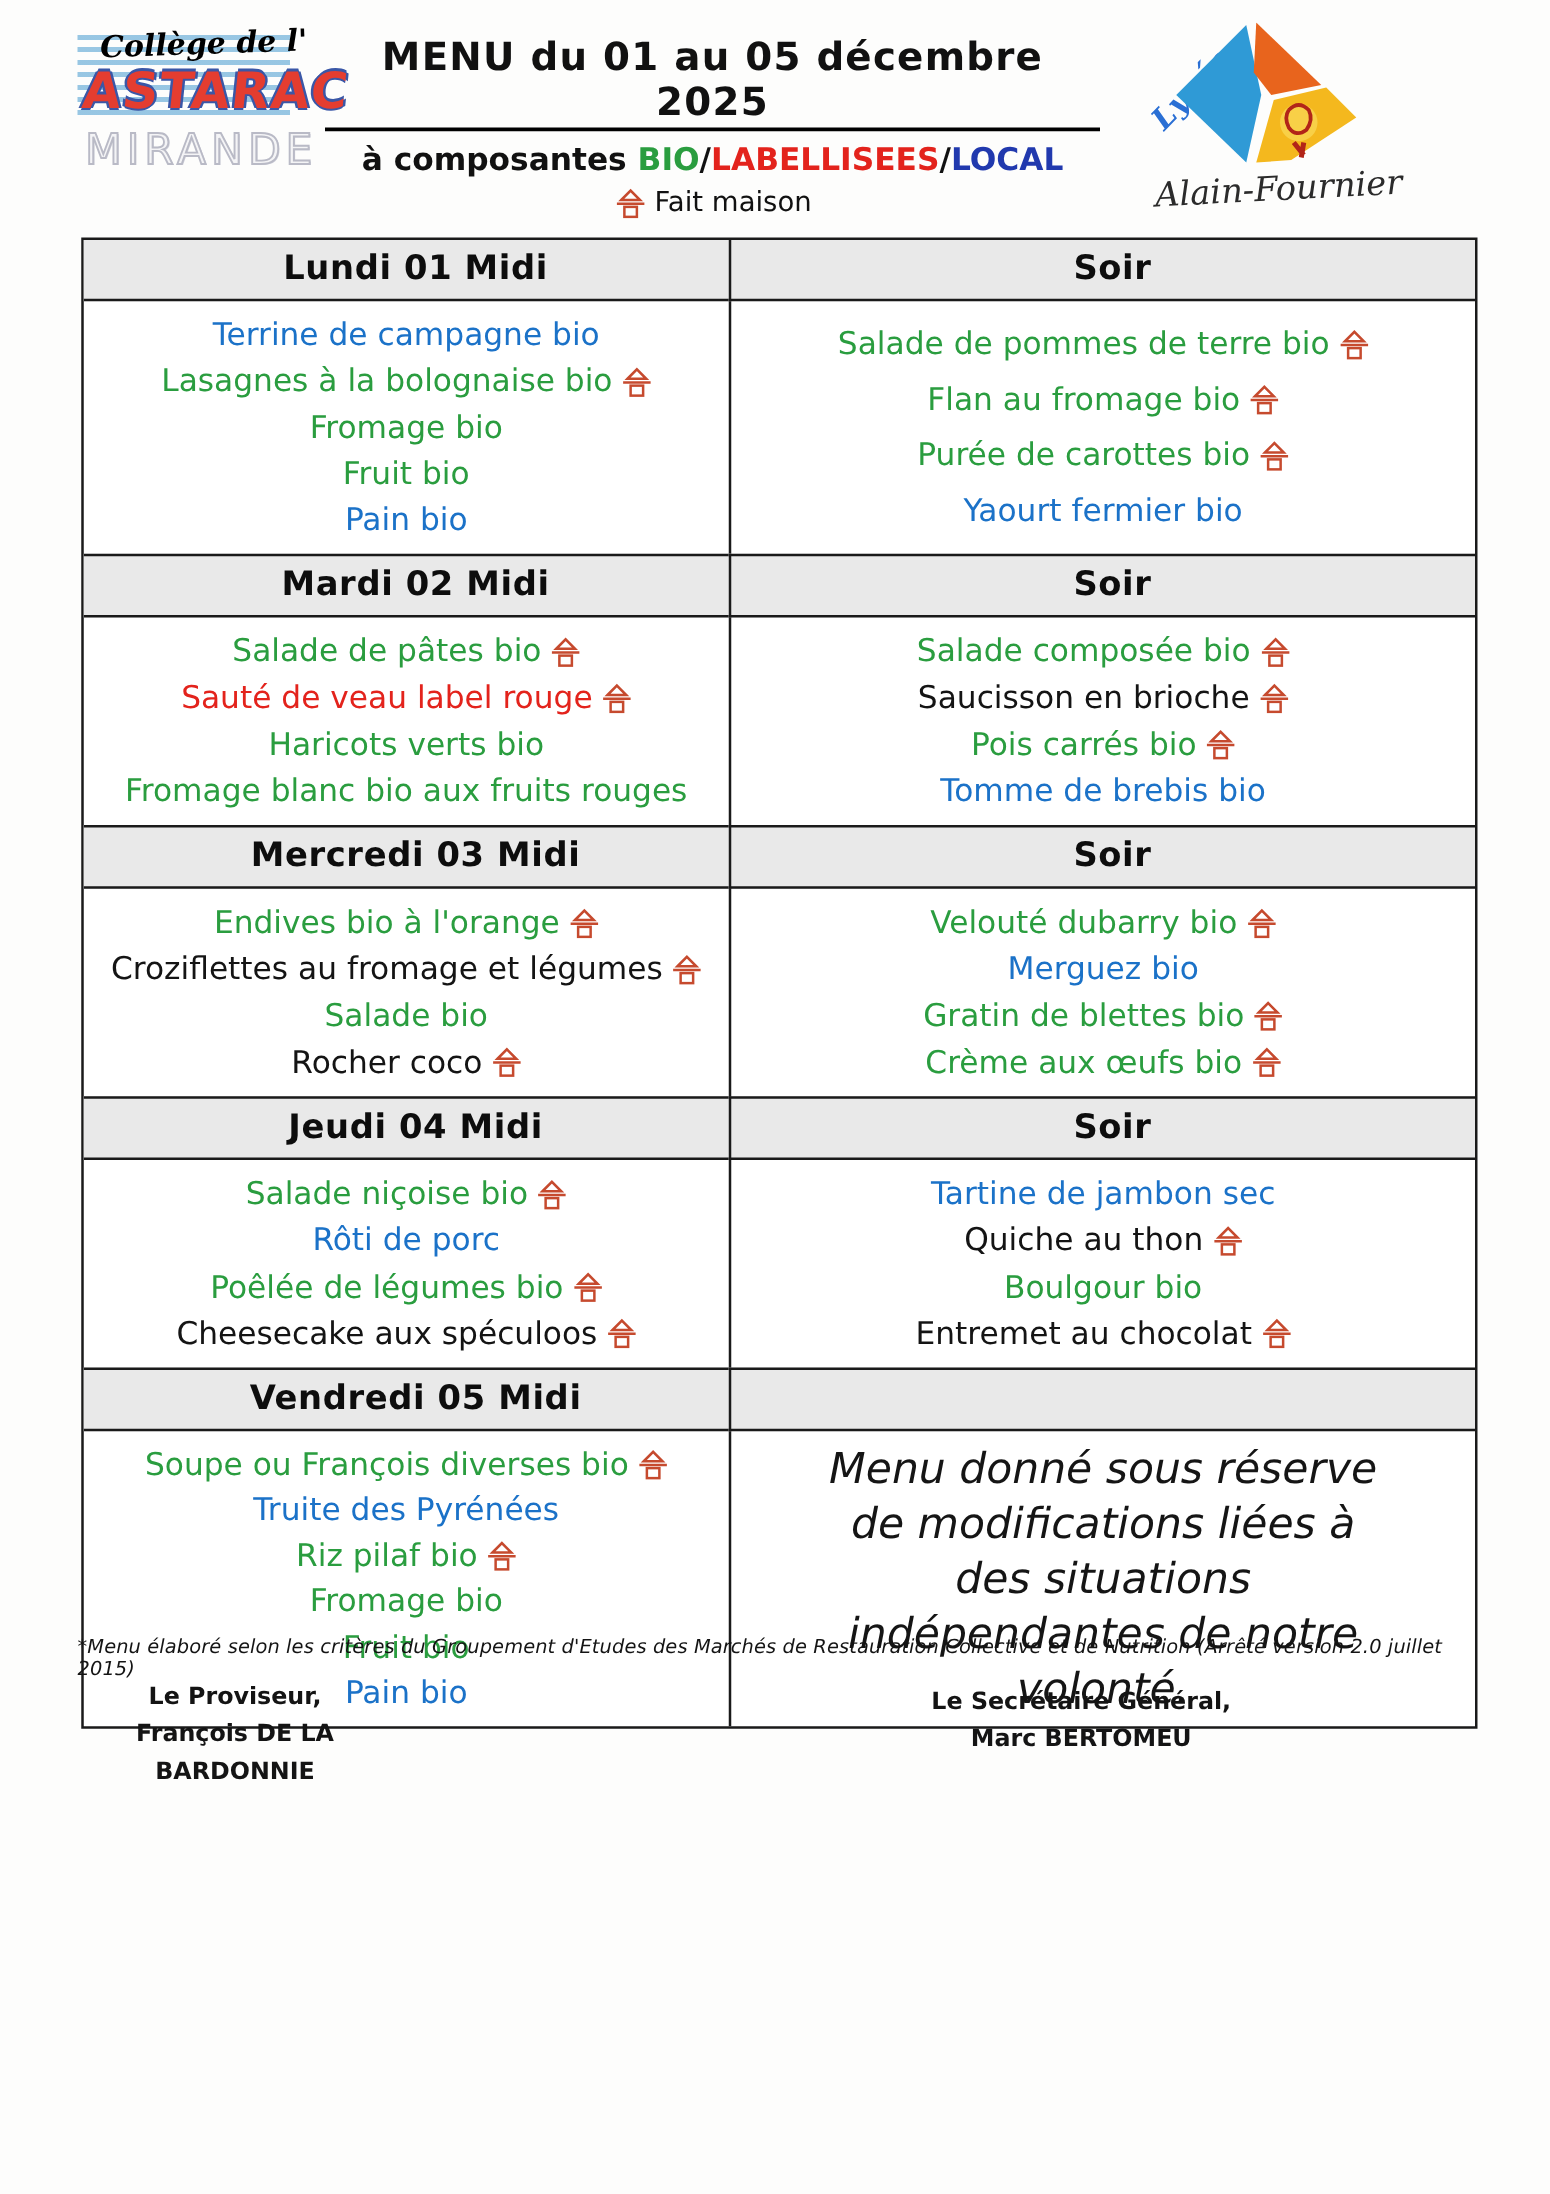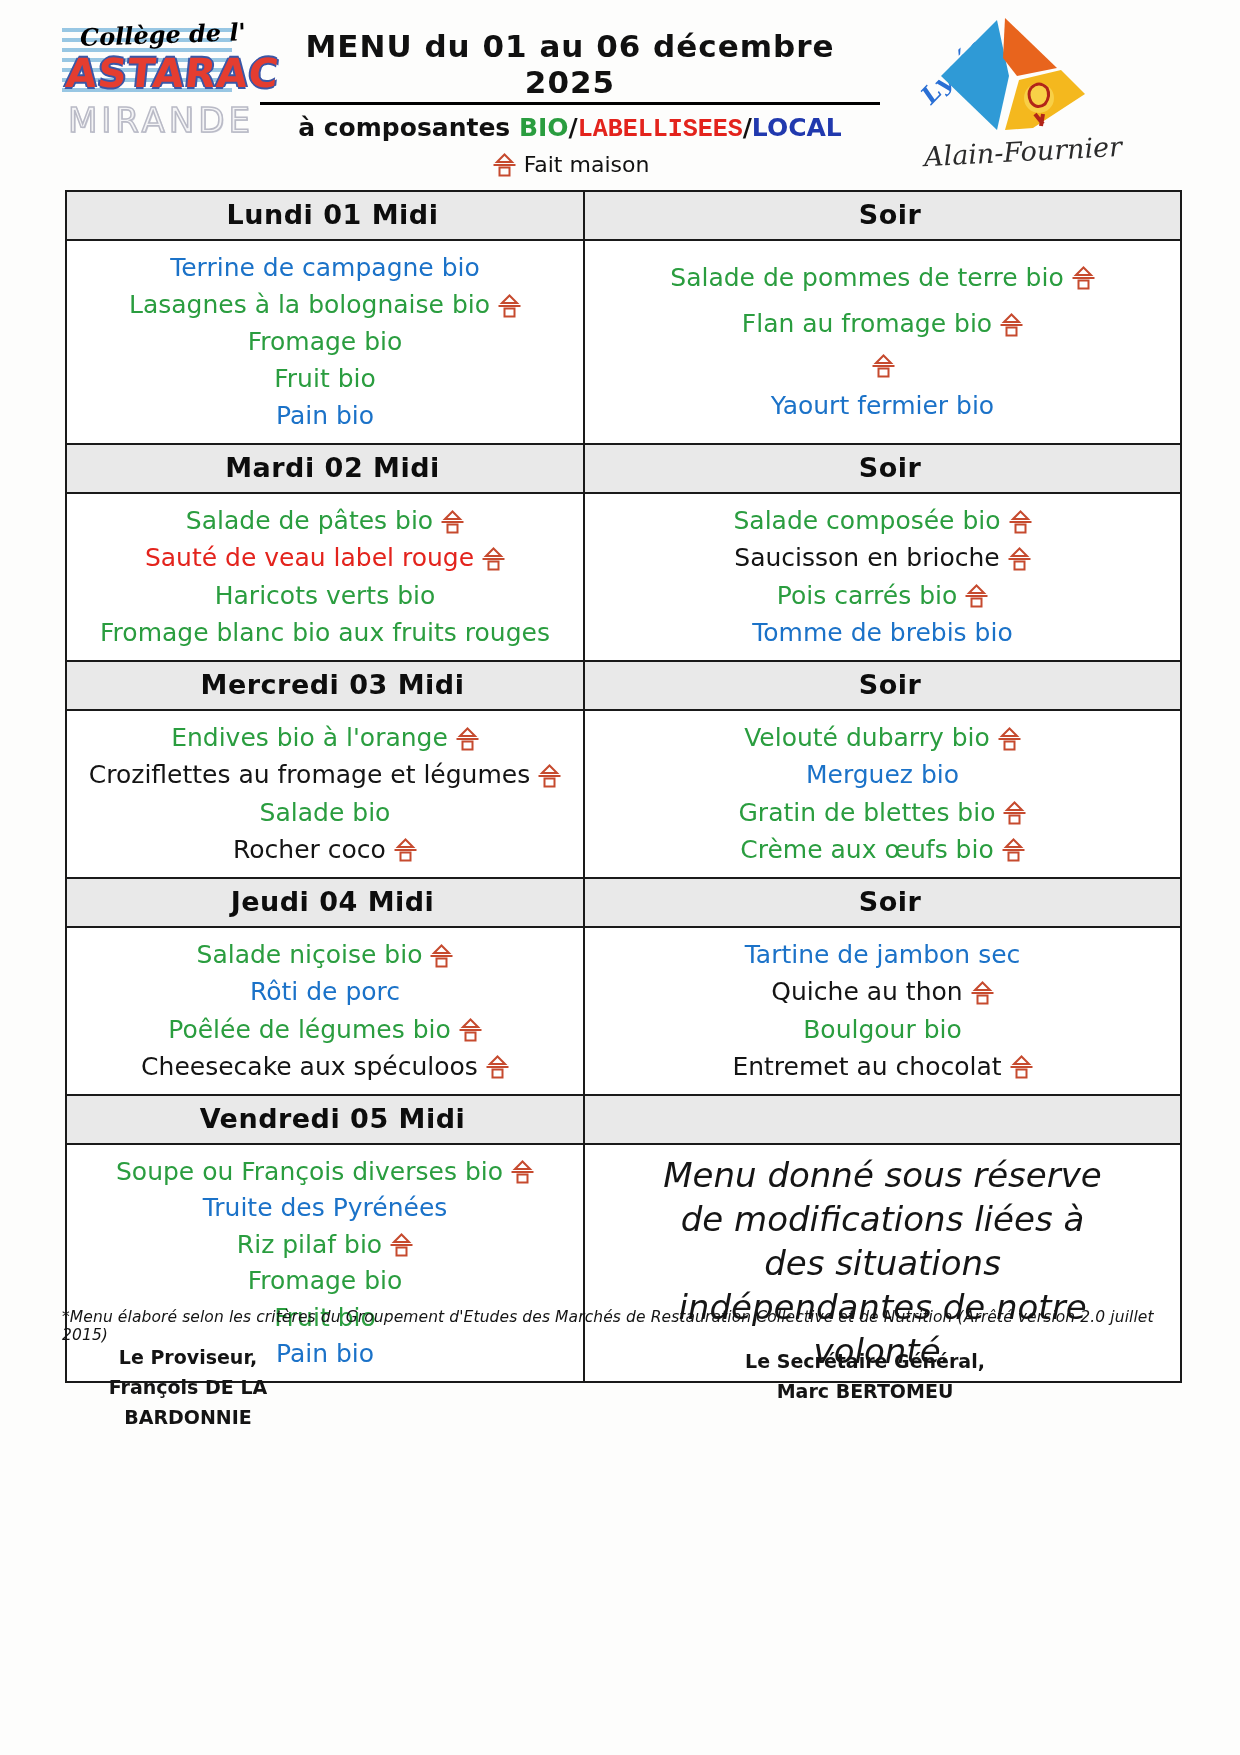--- a/index.html
+++ b/index.html
@@ -43,21 +43,21 @@
   .title-block{
     position:absolute;left:260px;top:28px;width:620px;text-align:center;
   }
   .menu-title{
     display:inline-block;
     font-size:31px;font-weight:bold;letter-spacing:1px;
     border-bottom:3px solid #000;padding-bottom:2px;
   }
   .menu-subtitle{margin-top:8px;font-size:25px;font-weight:bold;}
   .menu-subtitle .bio{color:var(--green);}
-  .menu-subtitle .lab{color:var(--red);font-family:Liberation Mono, monospace;}
+  .menu-subtitle .lab{color:var(--red);}
   .menu-subtitle .loc{color:var(--local-blue);}
   .legend-line{
     margin-top:8px;font-size:22px;display:flex;align-items:center;justify-content:center;gap:8px;
   }
 
   .logo-right{position:absolute;left:905px;top:18px;width:220px;height:150px;}
   .logo-right .lycee{
     position:absolute;left:8px;top:38px;
     font-family:"DejaVu Serif","Liberation Serif",serif;
     font-style:italic;font-weight:bold;font-size:24px;color:#2a6fd4;
@@ -123,21 +123,21 @@
 <div class="page">
 
   <div class="logo-left">
     <div class="stripes"></div>
     <div class="college">Collège de l'</div>
     <div class="astarac">ASTARAC</div>
     <div class="mirande">MIRANDE</div>
   </div>
 
   <div class="title-block">
-    <div class="menu-title">MENU du 01 au 06 décembre 2025</div>
+    <div class="menu-title">MENU du 01 au 05 décembre 2025</div>
     <div class="menu-subtitle">
       <span>à composantes </span><span class="bio">BIO</span><span>/</span><span class="lab">LABELLISEES</span><span>/</span><span class="loc">LOCAL</span>
     </div>
     <div class="legend-line">
       <span class="house legend-house">
           <svg width="23" height="25" viewBox="0 0 23 25" aria-hidden="true">
             <path d="M4 10 L11.5 2.5 L19 10 Z" fill="none" stroke="currentColor" stroke-width="2"></path>
             <line x1="0.5" y1="13" x2="22.5" y2="13" stroke="currentColor" stroke-width="2"></line>
             <rect x="6.5" y="15.5" width="10" height="8" fill="none" stroke="currentColor" stroke-width="2"></rect>
           </svg>
@@ -204,20 +204,21 @@
             <span class="c-green">Flan au fromage bio</span>
             <span class="house">
               <svg width="23" height="25" viewBox="0 0 23 25" aria-hidden="true">
                 <path d="M4 10 L11.5 2.5 L19 10 Z" fill="none" stroke="currentColor" stroke-width="2"></path>
                 <line x1="0.5" y1="13" x2="22.5" y2="13" stroke="currentColor" stroke-width="2"></line>
                 <rect x="6.5" y="15.5" width="10" height="8" fill="none" stroke="currentColor" stroke-width="2"></rect>
               </svg>
             </span>
           </div>
           <div class="item">
+            <span class="c-green">Purée de carottes bio</span>
             <span class="house">
               <svg width="23" height="25" viewBox="0 0 23 25" aria-hidden="true">
                 <path d="M4 10 L11.5 2.5 L19 10 Z" fill="none" stroke="currentColor" stroke-width="2"></path>
                 <line x1="0.5" y1="13" x2="22.5" y2="13" stroke="currentColor" stroke-width="2"></line>
                 <rect x="6.5" y="15.5" width="10" height="8" fill="none" stroke="currentColor" stroke-width="2"></rect>
               </svg>
             </span>
           </div>
           <div class="item">
             <span class="c-blue">Yaourt fermier bio</span>

